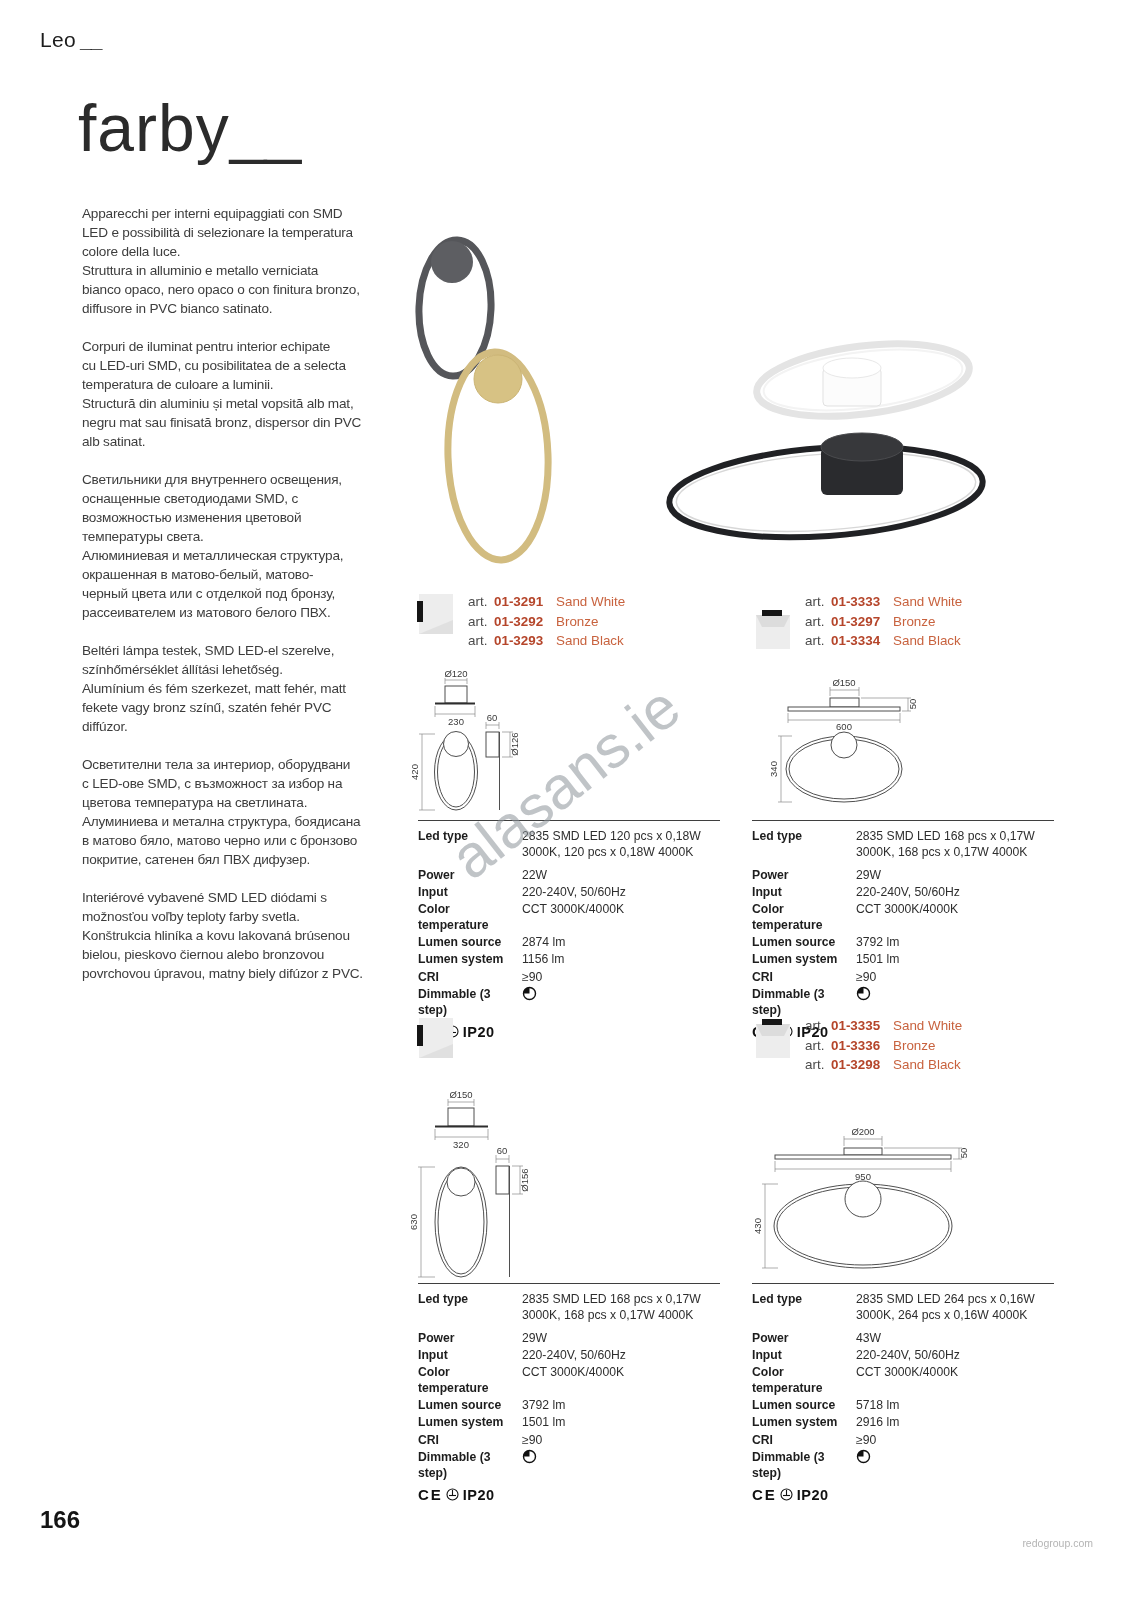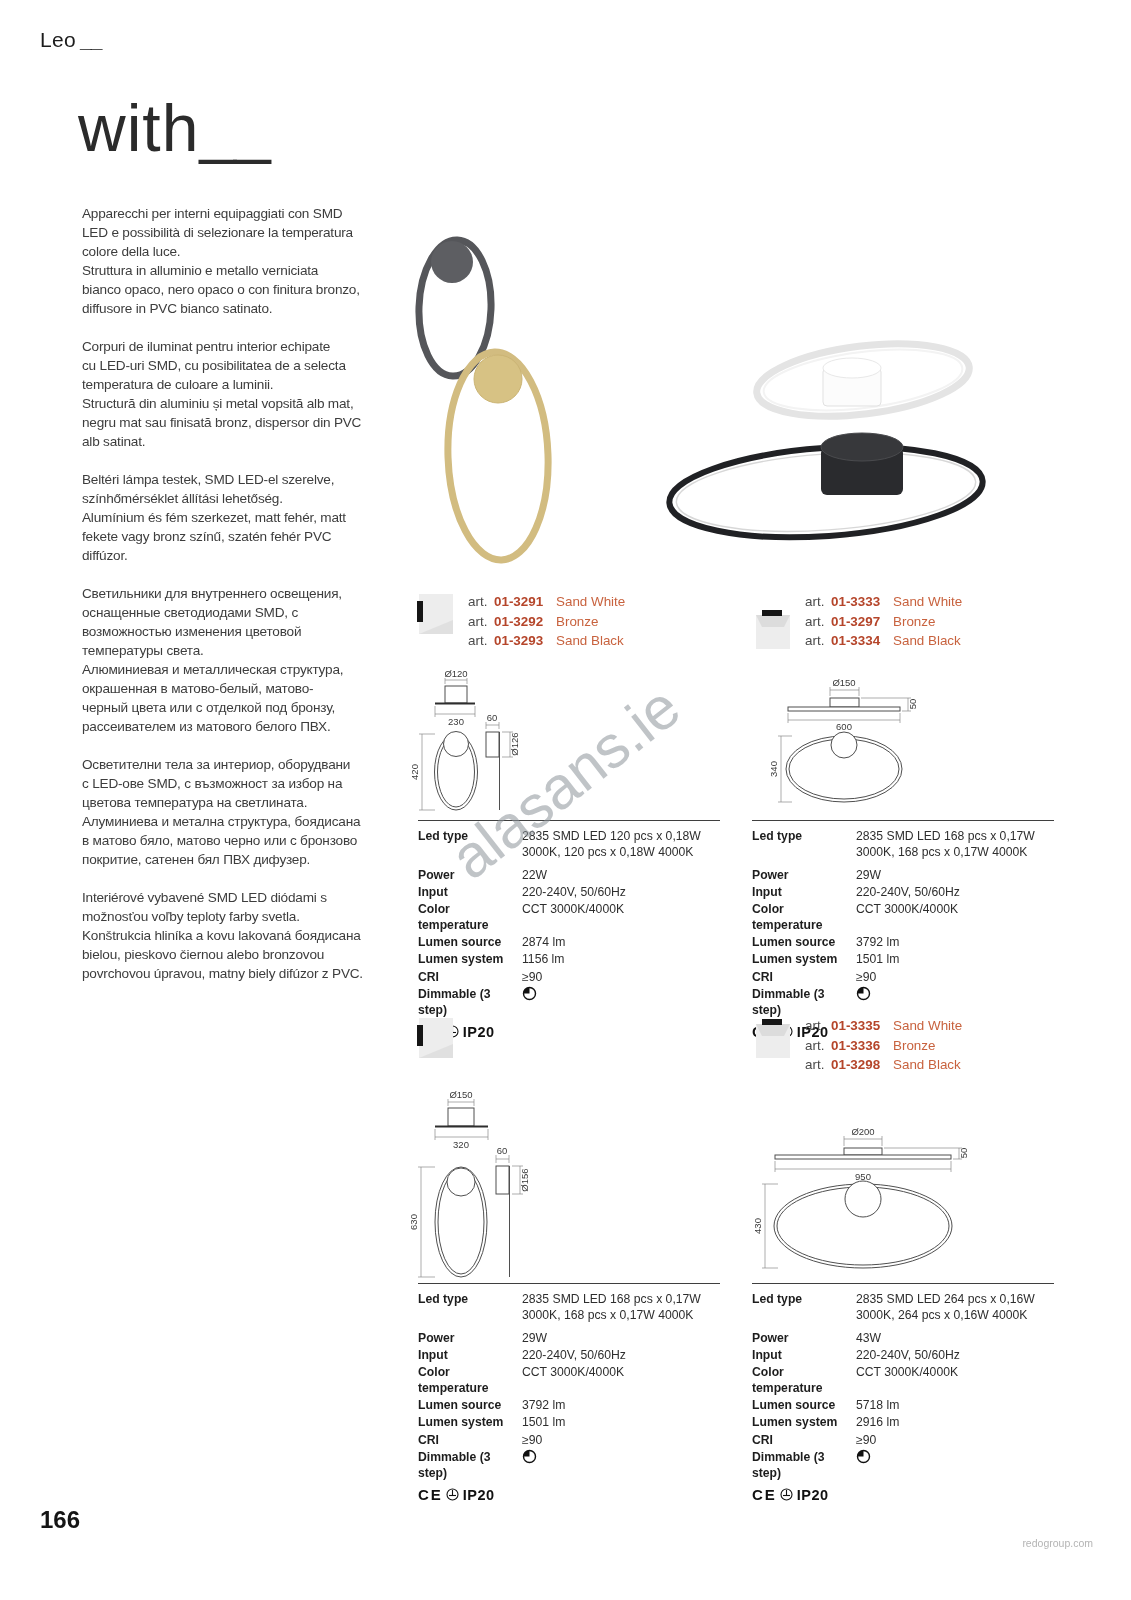--- a/index.html
+++ b/index.html
@@ -52,58 +52,58 @@
 </style>
 </head>
 <body>
 
 <div class="page">
 
   <div class="series">
     <span>Leo</span><span class="mark">__</span>
   </div>
   <div class="big-title">
-    <span>with</span><span class="mark">__</span>
+    <span>farby</span><span class="mark">__</span>
   </div>
 
   <div class="intro">
     <p>Apparecchi per interni equipaggiati con SMD
 LED e possibilità di selezionare la temperatura
 colore della luce.
 Struttura in alluminio e metallo verniciata
 bianco opaco, nero opaco o con finitura bronzo,
 diffusore in PVC bianco satinato.</p>
     <p>Corpuri de iluminat pentru interior echipate
 cu LED-uri SMD, cu posibilitatea de a selecta
 temperatura de culoare a luminii.
 Structură din aluminiu și metal vopsită alb mat,
 negru mat sau finisată bronz, dispersor din PVC
 alb satinat.</p>
-    <p>Beltéri lámpa testek, SMD LED-el szerelve,
-színhőmérséklet állítási lehetőség.
-Alumínium és fém szerkezet, matt fehér, matt
-fekete vagy bronz színű, szatén fehér PVC
-diffúzor.</p>
     <p>Светильники для внутреннего освещения,
 оснащенные светодиодами SMD, с
 возможностью изменения цветовой
 температуры света.
 Алюминиевая и металлическая структура,
 окрашенная в матово-белый, матово-
 черный цвета или с отделкой под бронзу,
 рассеивателем из матового белого ПВХ.</p>
+    <p>Beltéri lámpa testek, SMD LED-el szerelve,
+színhőmérséklet állítási lehetőség.
+Alumínium és fém szerkezet, matt fehér, matt
+fekete vagy bronz színű, szatén fehér PVC
+diffúzor.</p>
     <p>Осветителни тела за интериор, оборудвани
 с LED-ове SMD, с възможност за избор на
 цветова температура на светлината.
 Алуминиева и метална структура, боядисана
 в матово бяло, матово черно или с бронзово
 покритие, сатенен бял ПВХ дифузер.</p>
     <p>Interiérové vybavené SMD LED diódami s
 možnosťou voľby teploty farby svetla.
-Konštrukcia hliníka a kovu lakovaná боядисана
+Konštrukcia hliníka a kovu lakovaná brúsenou
 bielou, pieskovo čiernou alebo bronzovou
 povrchovou úpravou, matny biely difúzor z PVC.</p>
   </div>
 
   <svg class="drawing" style="left:398px;top:230px;" width="185" height="350" viewBox="0 0 185 350">
     <ellipse cx="57" cy="78" rx="36" ry="68" fill="none" stroke="#55565a" stroke-width="7" transform="rotate(2 57 78)"></ellipse>
     <circle cx="54" cy="32" r="21" fill="#5d5e62"></circle>
     <ellipse cx="100" cy="226" rx="50" ry="104" fill="none" stroke="#d2bc80" stroke-width="7" transform="rotate(-2 100 226)"></ellipse>
     <circle cx="100" cy="149" r="24" fill="#d7c284" stroke="#cbb474" stroke-width="1"></circle>
   </svg>

